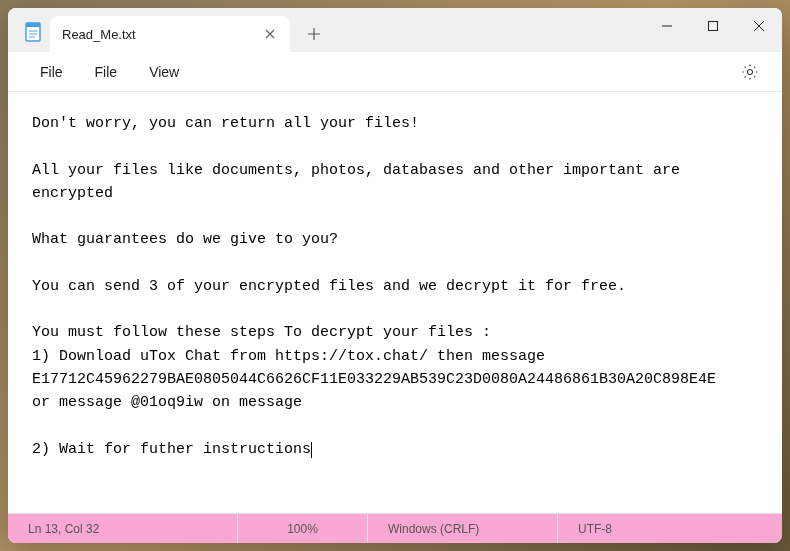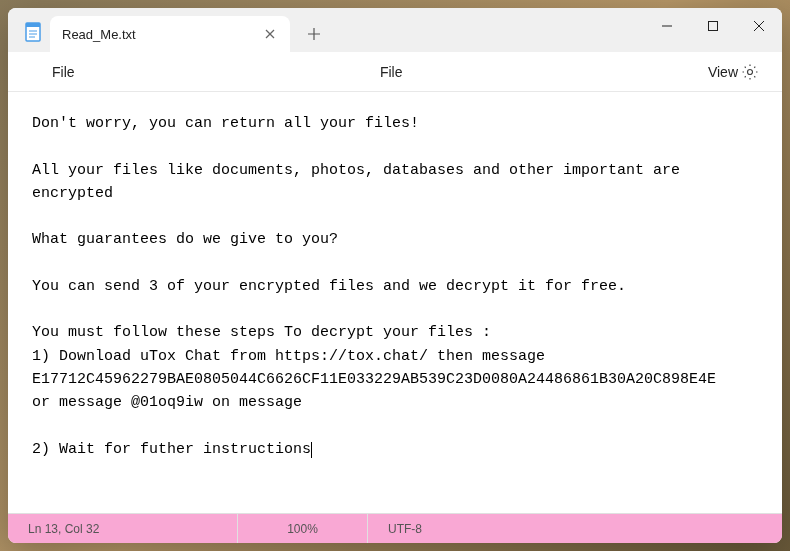--- a/index.html
+++ b/index.html
@@ -102,24 +102,23 @@
       align-items: center;
       justify-content: center;
       cursor: pointer;
       color: #222;
     }
     .menubar {
       height: 40px;
       background: #ffffff;
       display: flex;
       align-items: center;
-      padding: 0 28px;
+      padding: 0 16px;
       border-bottom: 1px solid #e8e8e8;
       position: relative;
-      justify-content: space-between;
     }
     .menu-item {
       padding: 6px 16px;
       font-size: 14px;
       color: #222;
       cursor: pointer;
       border-radius: 4px;
     }
     .settings-btn {
       position: absolute;
@@ -256,15 +255,16 @@
 <span></span>
 <span>You must follow these steps To decrypt your files :</span>
 <span>1) Download uTox Chat from https://tox.chat/ then message E17712C45962279BAE0805044C6626CF11E033229AB539C23D0080A24486861B30A20C898E4E</span>
 <span>or message @01oq9iw on message</span>
 <span></span>
 <span class="cursor-line">2) Wait for futher instructions</span></div>
 
   <div class="statusbar">
     <div class="status-item">Ln 13, Col 32</div>
     <div class="status-item">100%</div>
+    <div class="status-item">Windows (CRLF)</div>
     <div class="status-item">UTF-8</div>
   </div>
 </div>
 
 </body></html>

